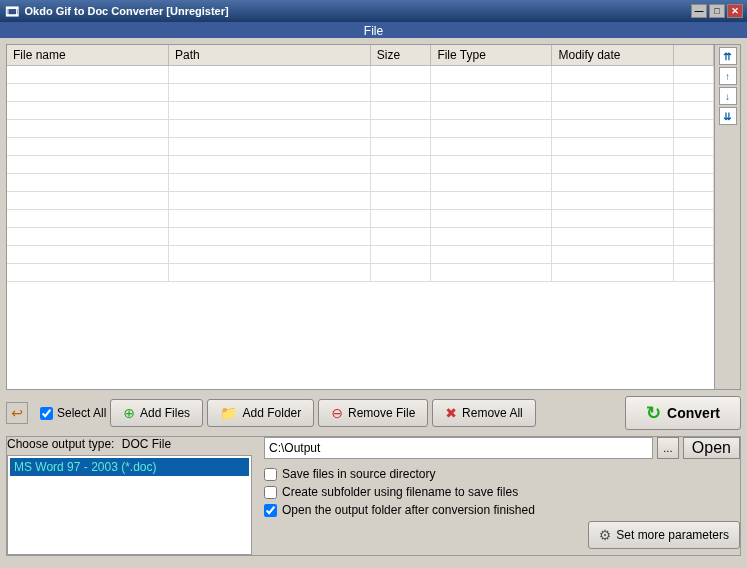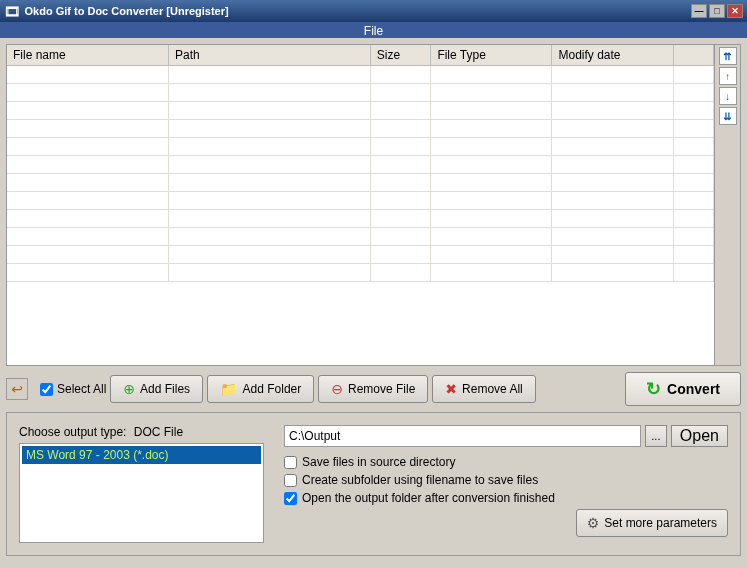--- a/index.html
+++ b/index.html
@@ -199,23 +199,23 @@
       gap: 6px;
       border-radius: 3px;
       margin-left: auto;
     }
     .convert-icon { color: #22aa22; font-size: 18px; }
 
     
     .bottom-panel {
       background: #d4d0c8;
       border: 1px solid #999;
-      padding: 12px;
-      display: flex;
-      gap: 20px;
+      padding: 0;
+      display: flex;
+      gap: 12px;
     }
 
     .output-type-section {
       width: 245px;
     }
     .section-label {
       font-size: 12px;
       margin-bottom: 4px;
     }
     .output-type-list {
@@ -225,21 +225,21 @@
       overflow-y: auto;
       padding: 2px;
     }
     .output-type-item {
       padding: 2px 4px;
       cursor: pointer;
       font-size: 12px;
     }
     .output-type-item.selected {
       background: #0a5fa8;
-      color: #bef264;
+      color: #5eead4;
     }
 
     .output-folder-section {
       flex: 1;
     }
     .folder-row {
       display: flex;
       gap: 4px;
       margin-bottom: 8px;
       align-items: center;

